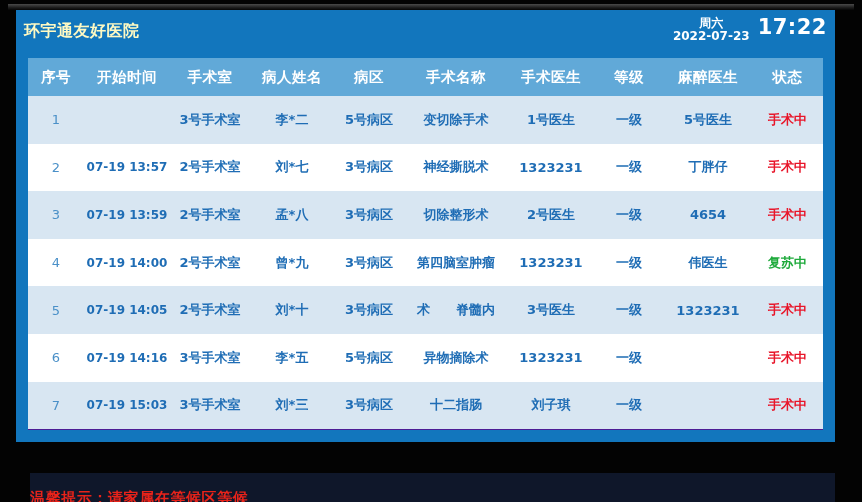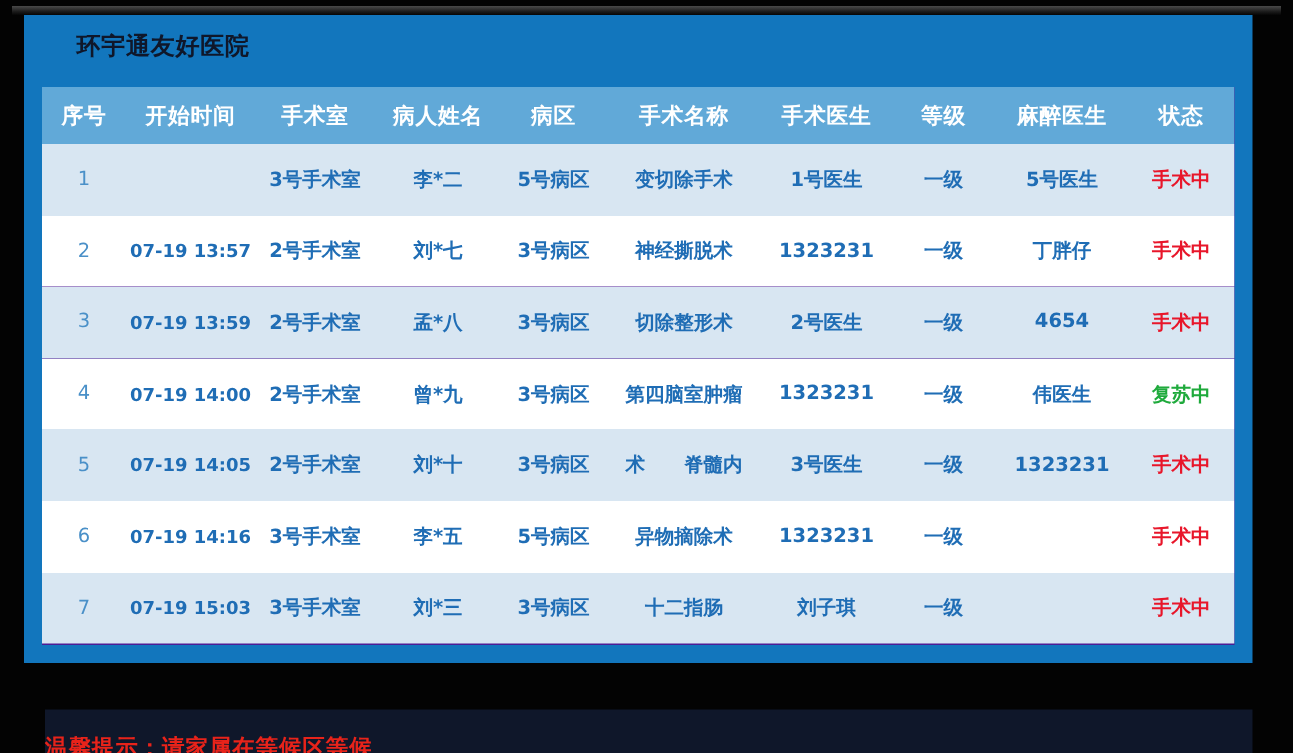--- a/index.html
+++ b/index.html
@@ -45,26 +45,25 @@
   
   #topbar {
     position: relative;
     height: 48px;
     width: 100%;
   }
   #hospital-name {
     position: absolute;
     left: 8px;
     top: 11px;
-    color: #0f172a;
+    color: #fef9c3;
     font-size: 16px;
     font-weight: bold;
     letter-spacing: 0.5px;
     white-space: nowrap;
-    margin-left: 27px;
   }
   #board-title {
     position: absolute;
     left: 0;
     right: 0;
     top: 9px;
     text-align: center;
     color: #ffffff;
     font-size: 19px;
     font-weight: bold;
@@ -194,20 +193,27 @@
 
 <div id="screen-bezel">
   <div id="bezel-highlight"></div>
 
   <div id="display-panel">
 
     <div id="topbar">
       <div id="hospital-name">环宇通友好医院</div>
 
 
+      <div id="datetime-block">
+        <div id="date-stack">
+          <span id="weekday-text">周六</span>
+          <span id="date-text">2022-07-23</span>
+        </div>
+        <div id="clock-text">17:22</div>
+      </div>
     </div>
 
     <div id="table-wrap">
       <table id="surgery-table">
         <thead>
           <tr>
             <th class="c-seq">序号</th>
             <th class="c-time">开始时间</th>
             <th class="c-room">手术室</th>
             <th class="c-pname">病人姓名</th>

